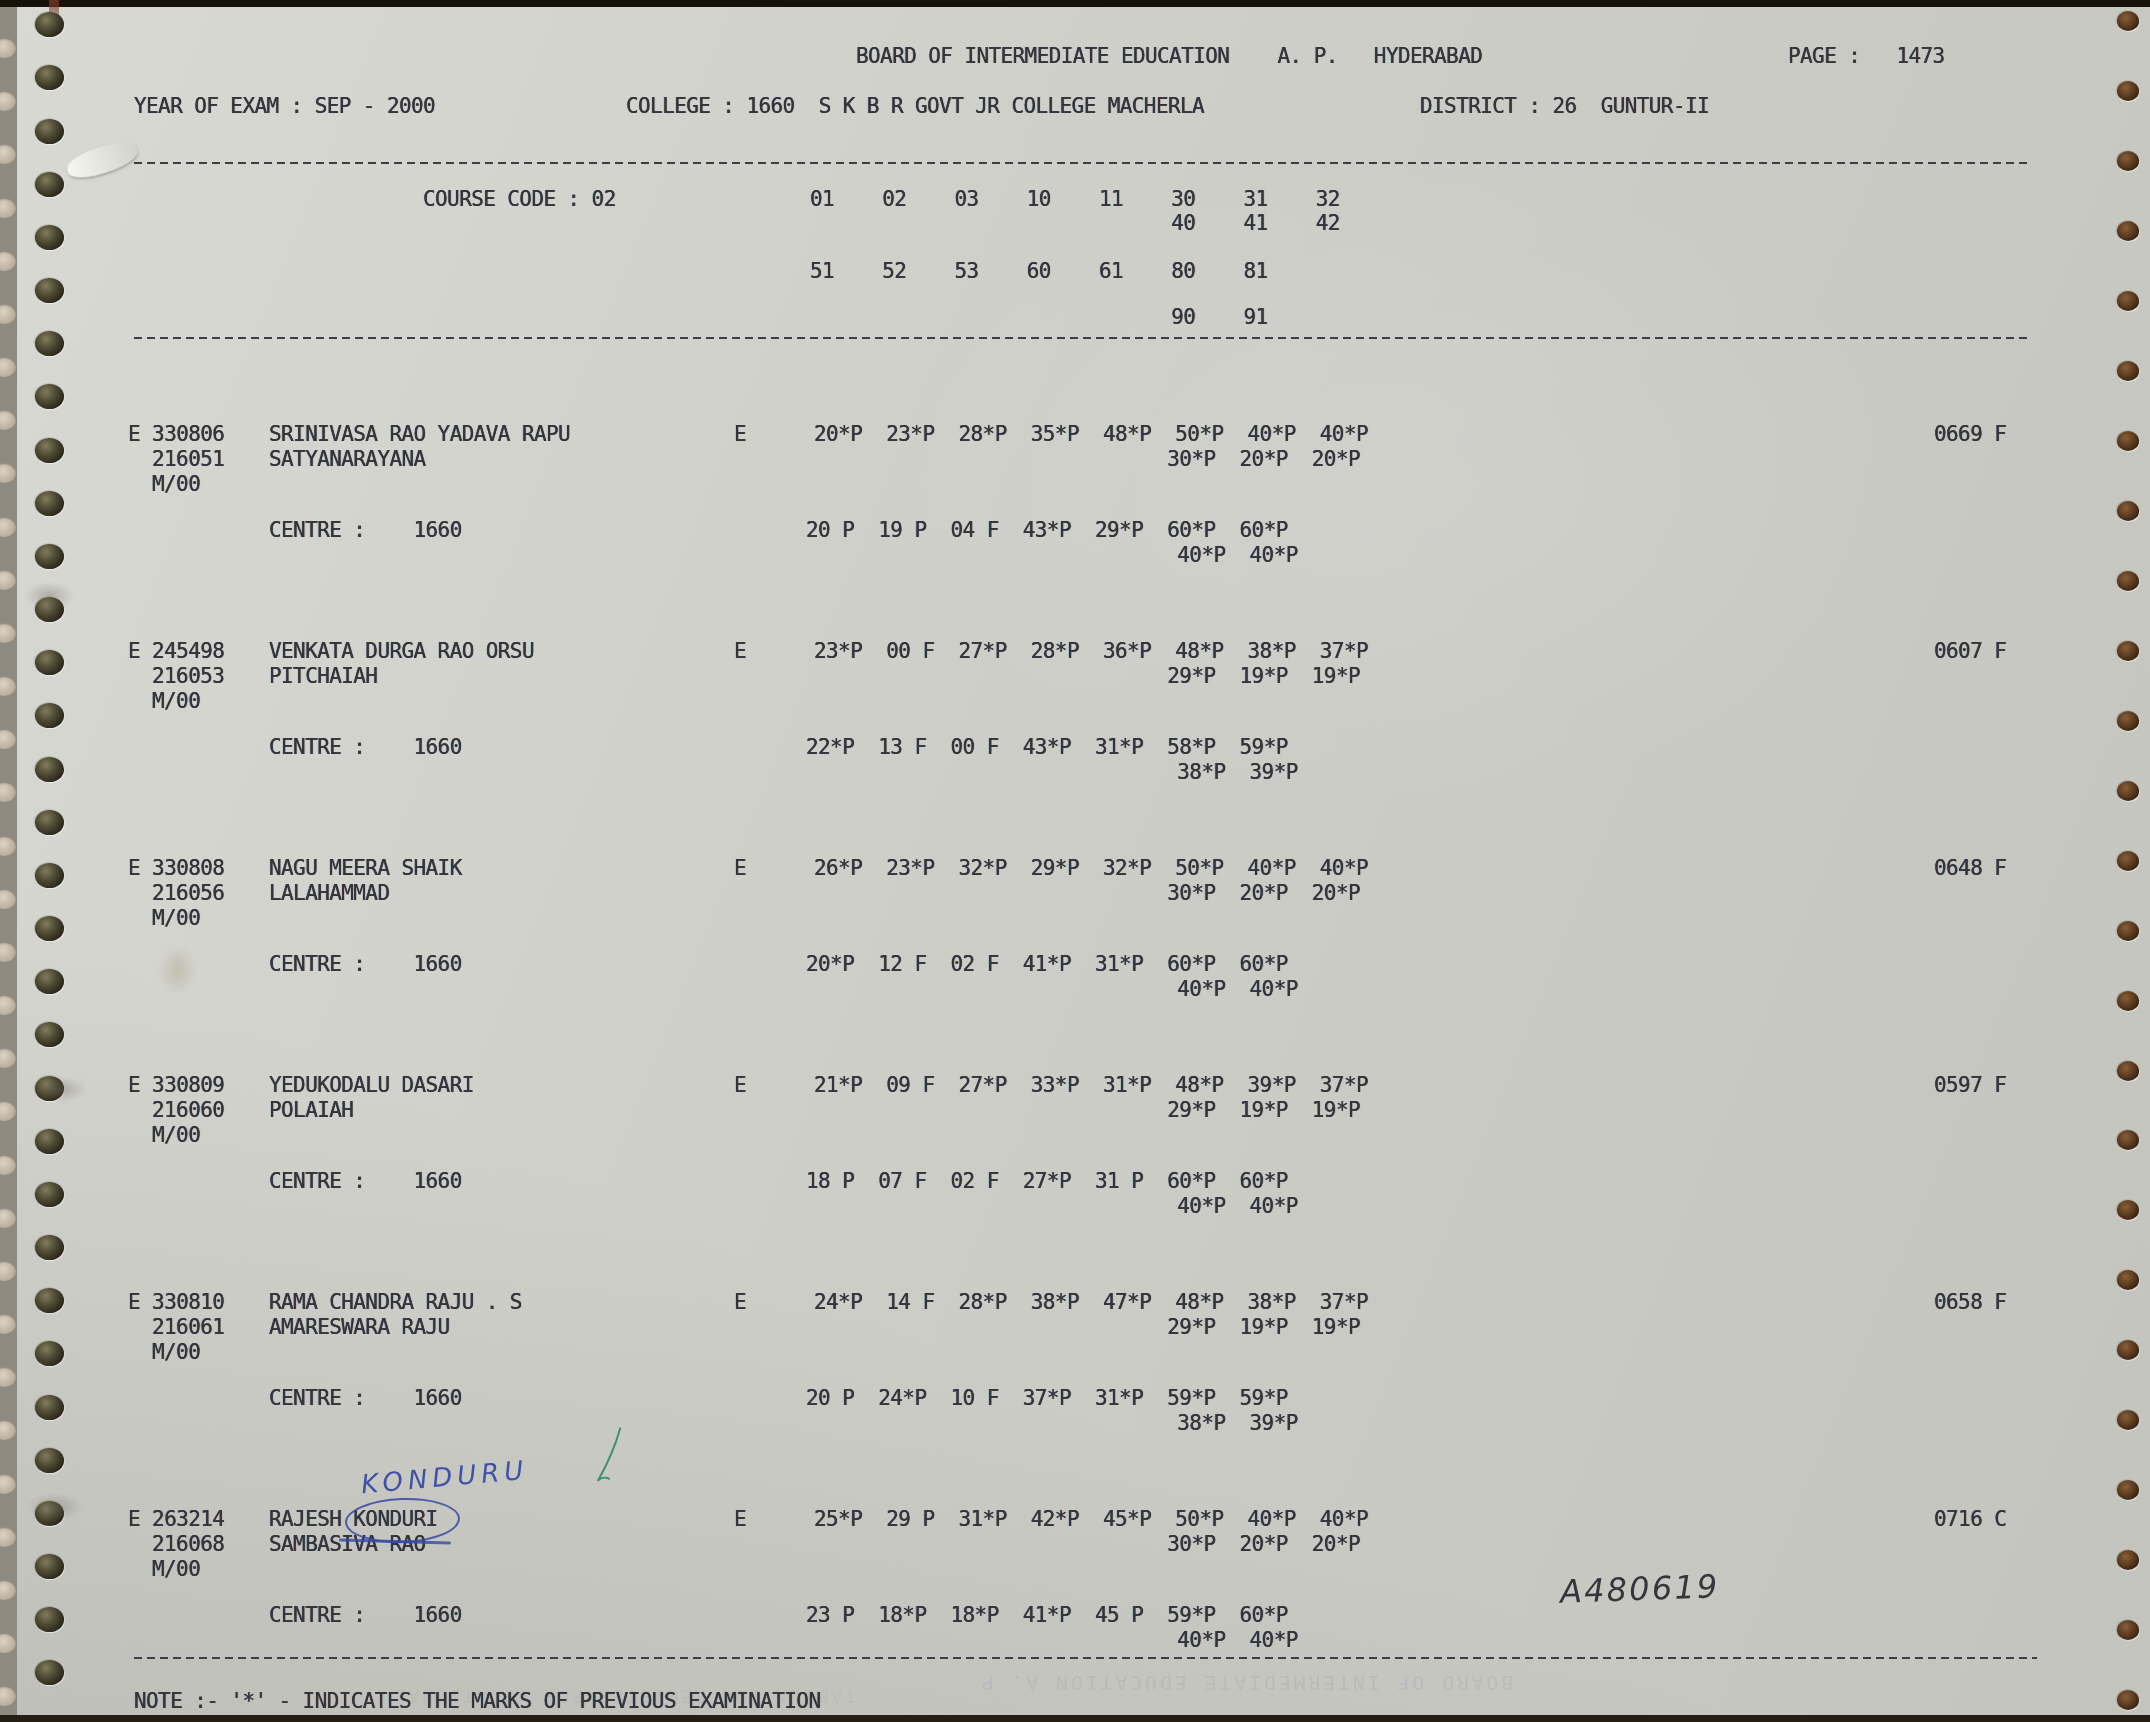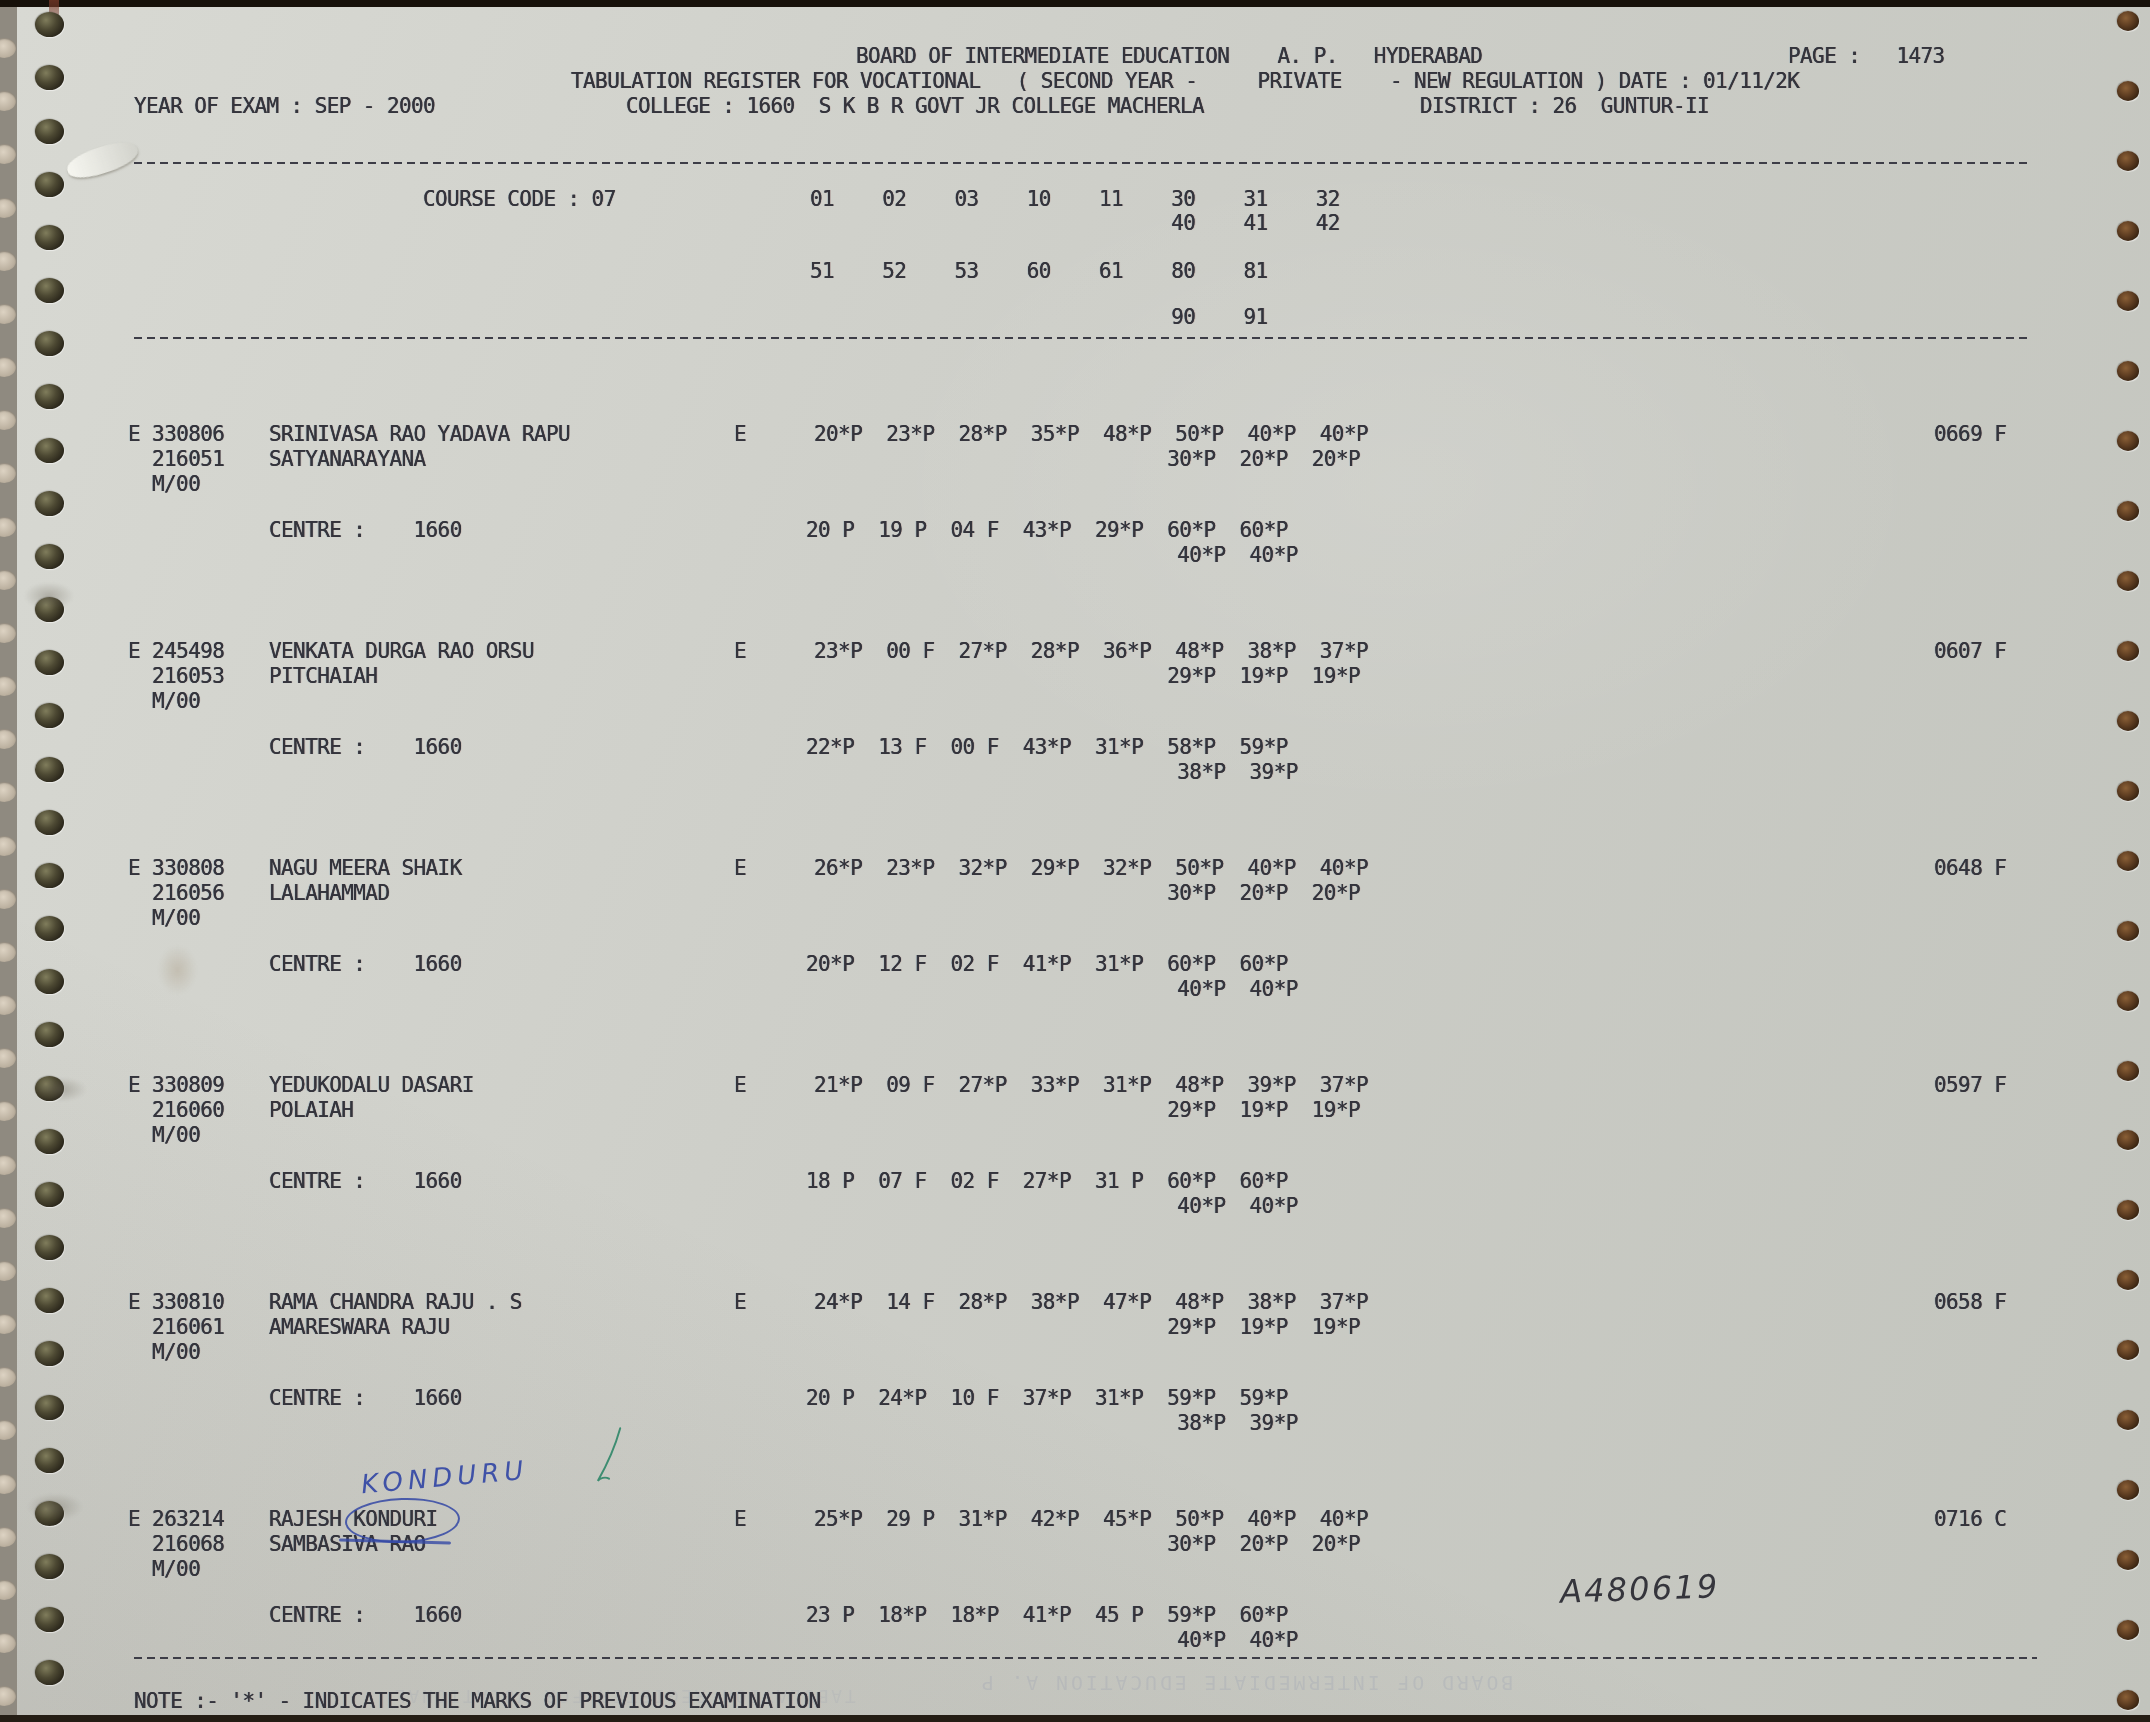--- a/index.html
+++ b/index.html
@@ -170,28 +170,27 @@
   <div class="smudge" style="left:23.5px;top:582px;width:50px;height:28px;"></div>
   <div class="smudge" style="left:34px;top:1077px;width:53px;height:25px;"></div>
   <div class="smudge" style="left:27px;top:1493px;width:56px;height:28px;"></div>
   <div class="stain" style="left:158px;top:945px;width:39px;height:50px;"></div>
 
   <div class="ghost" style="left:979px;top:1671px;opacity:.16;">BOARD OF INTERMEDIATE EDUCATION A. P</div>
   <div class="ghost" style="left:392px;top:1686px;opacity:.10;font-size:18px;">TABULATION REGISTER FOR VOCATIONAL</div>
 
   <div class="line" style="left:856px;top:46px;">BOARD OF INTERMEDIATE EDUCATION    A. P.   HYDERABAD</div>
   <div class="line" style="left:1788px;top:46px;">PAGE :   1473</div>
-  <div class="line" style="left:571px;top:71px;">TABULATION REGISTER FOR VOCATIONAL   ( SECOND YEAR -     PRIVATE    - NEW REGULATION ) DATE : 01/11/2K</div>
   <div class="line" style="left:134px;top:96px;">YEAR OF EXAM : SEP - 2000</div>
   <div class="line" style="left:626px;top:96px;">COLLEGE : 1660  S K B R GOVT JR COLLEGE MACHERLA</div>
   <div class="line" style="left:1420px;top:96px;text-align:center;">DISTRICT : 26  GUNTUR-II</div>
 
   <div class="dash" style="left:134px;top:162px;width:1897px;"></div>
 
-  <div class="line" style="left:423px;top:189px;">COURSE CODE : 07</div>
+  <div class="line" style="left:423px;top:189px;">COURSE CODE : 02</div>
   <div class="line" style="left:810px;top:189px;">01    02    03    10    11    30    31    32</div>
   <div class="line" style="left:810px;top:213px;">                              40    41    42</div>
   <div class="line" style="left:810px;top:261px;">51    52    53    60    61    80    81</div>
   <div class="line" style="left:810px;top:307px;">                              90    91</div>
 
   <div class="dash" style="left:134px;top:337px;width:1897px;"></div>
 
   <div class="record" style="--y:424px">
     <div class="line rec-id">E 330806</div>
     <div class="line rec-name">SRINIVASA RAO YADAVA RAPU</div>

